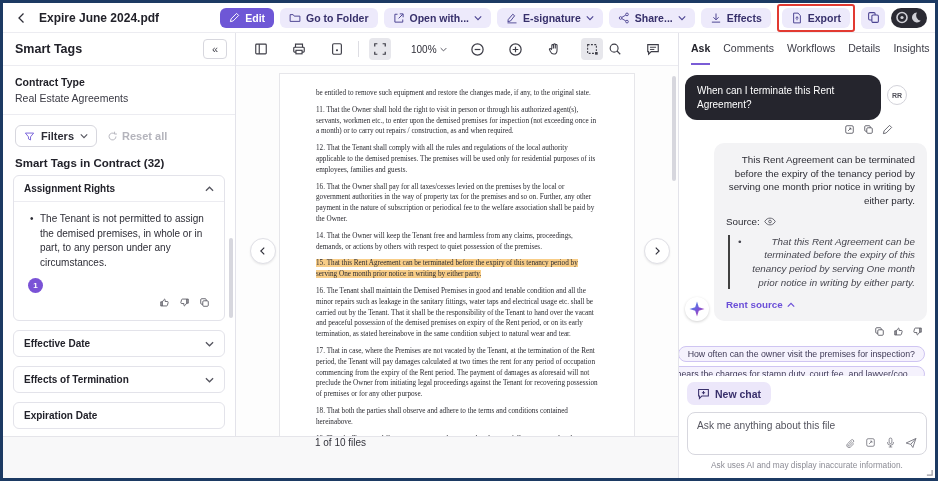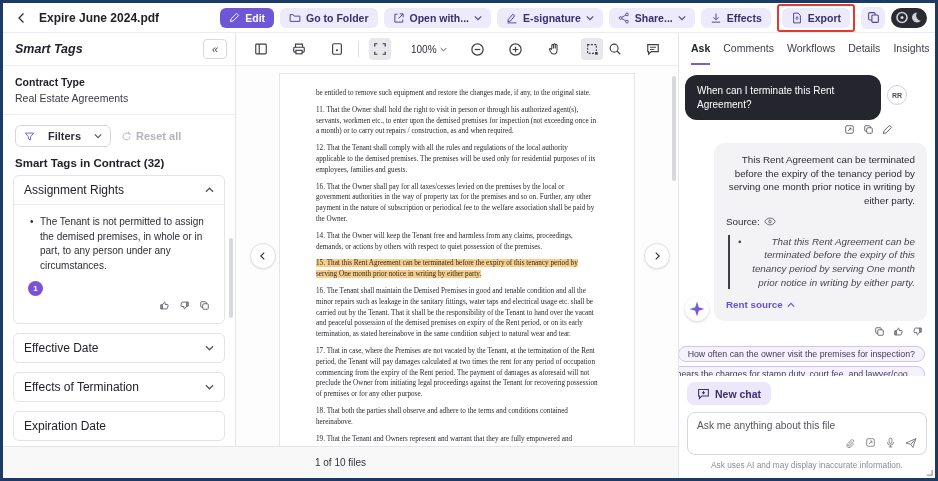--- a/index.html
+++ b/index.html
@@ -20,33 +20,33 @@
   .icon-chip { background:#edeafb; border-radius:6px; width:24px; height:22px; display:flex; align-items:center; justify-content:center; color:#4b4391; cursor:pointer; }
   .avatar-pill { background:#2a2a33; border-radius:11px; height:20px; width:36px; display:flex; align-items:center; justify-content:center; gap:2px; cursor:pointer; }
 
   
   .body { flex:1; display:flex; min-height:0; }
   .left-group { flex:1; display:flex; flex-direction:column; min-width:0; }
   .work-row { flex:1; display:flex; min-height:0; }
 
   
   .sidebar { width:233px; min-width:233px; border-right:1px solid #e3e3ea; display:flex; flex-direction:column; position:relative; overflow:hidden; background:#fff; }
-  .sb-head { height:33px; min-height:33px; display:flex; align-items:center; justify-content:space-between; padding:0 8px 0 12px; border-bottom:1px solid #ececf1;font-style:italic; }
+  .sb-head { height:33px; min-height:33px; display:flex; align-items:center; justify-content:space-between; padding:0 8px 0 12px; border-bottom:1px solid #ececf1; }
   .sb-title { font-size:12.5px; font-weight:bold; color:#22222a; }
   .collapse-btn { border:1px solid #d7d7de; border-radius:4px; width:24px; height:20px; display:flex; align-items:center; justify-content:center; font-size:11px; color:#44444e; cursor:pointer; background:#fff; }
   .sb-meta { padding:10px 12px 10px; border-bottom:1px solid #ececf1; }
   .sb-meta-label { font-size:10.5px; font-weight:bold; color:#22222a; }
   .sb-meta-value { font-size:10.5px; color:#3a3a44; margin-top:4px; }
   .sb-filters { display:flex; align-items:center; gap:10px; padding:10px 12px 6px; }
-  .filters-btn { border:1px solid #d7d7de; border-radius:6px; padding:4px 8px; display:flex; align-items:center; gap:13px; font-size:11px; font-weight:bold; color:#2d2d36; cursor:pointer; background:#fff; }
+  .filters-btn { border:1px solid #d7d7de; border-radius:6px; padding:4px 8px; display:flex; align-items:center; gap:6px; font-size:11px; font-weight:bold; color:#2d2d36; cursor:pointer; background:#fff; }
   .reset-btn { display:flex; align-items:center; gap:4px; font-size:11px; font-weight:bold; color:#b4b4bc; cursor:default; }
   .sb-section-title { font-size:11.5px; font-weight:bold; color:#22222a; padding:4px 12px 6px; }
   .tag-card { border:1px solid #e3e3ea; border-radius:6px; margin:0 10px 9px; background:#fff; }
   .tag-card-head { display:flex; align-items:center; justify-content:space-between; padding:7px 10px; cursor:pointer; }
-  .tag-card-title { font-size:12px; font-weight:normal; color:#22222a; }
+  .tag-card-title { font-size:10px; font-weight:bold; color:#22222a; }
   .tag-card-body { border-top:1px solid #ececf1; padding:10px 12px 8px; }
   .tag-bullet { font-size:10px; color:#2d2d36; line-height:1.45; padding-left:14px; position:relative; }
   .tag-bullet::before { content:"•"; position:absolute; left:4px; }
   .tag-badge { width:15px; height:15px; border-radius:50%; background:#7a52d6; color:#fff; font-size:8px; font-weight:bold; display:flex; align-items:center; justify-content:center; margin:8px 0 2px 2px; cursor:pointer; }
   .tag-actions { display:flex; justify-content:flex-end; gap:9px; padding:2px 2px 4px; color:#4f4f59; }
   .chev { color:#55555f; display:flex; }
   .sb-scrollbar { position:absolute; right:2px; top:205px; width:4px; height:80px; background:#d7d7de; border-radius:2px; }
 
   
   .center { flex:1; display:flex; flex-direction:column; min-width:0; background:#fff; position:relative; }
@@ -57,21 +57,21 @@
   .tool-sep { width:1px; height:16px; background:#ddddE3; margin:0 10px; }
   .zoom-level { display:flex; align-items:center; gap:3px; font-size:10px; color:#2e2e38; cursor:pointer; margin:0 4px; }
   .toolbar-right { margin-left:auto; display:flex; align-items:center; gap:16px; }
   .pdf-area { flex:1; position:relative; overflow:hidden; background:#fdfdfd; }
   .pdf-page { position:absolute; left:50%; transform:translateX(-50%); top:7px; width:356px; height:378px; background:#fff; border:1px solid #e6e6ea; padding:14px 36px 0; }
   .pdf-page p { font-family:"Liberation Serif", serif; font-size:7.2px; line-height:1.5; color:#2a2a30; margin-bottom:6px; text-align:left; }
   .hl { background:#f8cd87; }
   .nav-circle { position:absolute; top:50%; transform:translateY(-50%); width:26px; height:26px; border-radius:50%; background:#fff; border:1px solid #e0e0e6; box-shadow:0 1px 2px rgba(0,0,0,.08); display:flex; align-items:center; justify-content:center; color:#2e2e38; cursor:pointer; }
   .nav-left { left:14px; } .nav-right { right:8px; }
   .pdf-scrollbar { position:absolute; right:2px; top:10px; width:4px; height:105px; background:#d7d7de; border-radius:2px; }
-  .files-footer { height:32px; min-height:25px; border-top:1px solid #e5e5ea; background:#f8f8f9; display:flex; align-items:center; justify-content:center; font-size:10px; color:#33333c; }
+  .files-footer { height:42px; min-height:25px; border-top:1px solid #e5e5ea; background:#f8f8f9; display:flex; align-items:flex-start; justify-content:center; font-size:10px; color:#33333c; }
 
   
   .ask-panel { width:257px; min-width:257px; border-left:1px solid #e3e3ea; display:flex; flex-direction:column; background:#fff; }
   .tabs { height:32px; min-height:32px; display:flex; align-items:center; gap:13px; padding:0 8px 0 12px; }
   .tab { font-size:10.5px; color:#3c3c46; cursor:pointer; height:100%; display:flex; align-items:center; border-bottom:2px solid transparent; }
   .tab.active { color:#22222a; font-weight:bold; border-bottom-color:#7a5cd6; }
   .chat { flex:1; position:relative; padding:10px 8px 0 6px; overflow:hidden; display:flex; flex-direction:column; }
   .user-row { display:flex; align-items:flex-start; gap:6px; }
   .user-bubble { background:#25252d; color:#fff; font-size:10px; border-radius:12px 12px 12px 12px; padding:9px 12px; max-width:196px; line-height:1.35; }
   .user-avatar { width:20px; height:20px; border-radius:50%; border:1px solid #d3d3da; background:#fff; color:#4f4f59; font-size:7px; font-weight:bold; display:flex; align-items:center; justify-content:center; margin-top:10px; }

